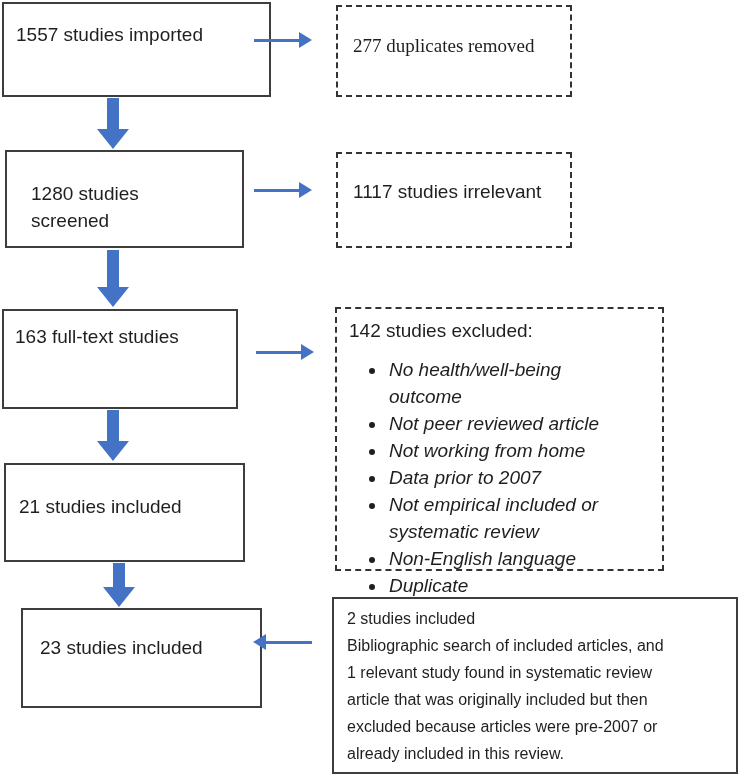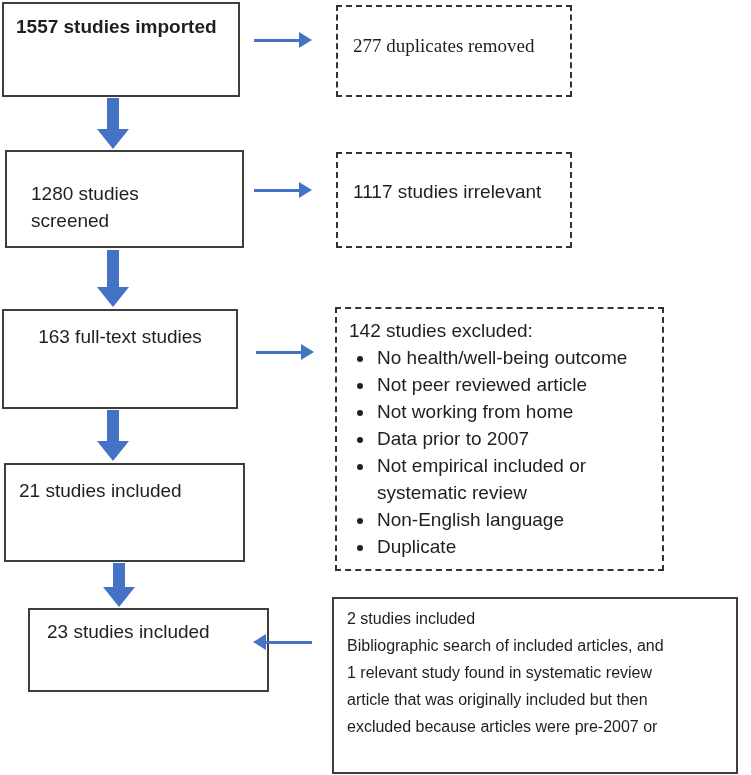--- a/index.html
+++ b/index.html
@@ -23,23 +23,24 @@
     font-size: 19px;
     line-height: 27px;
   }
   .node.solid {
     border: 2px solid var(--solid-border, #3d3d3d);
   }
   .node.dashed {
     border: 2px dashed var(--dashed-border, #333333);
   }
   .excluded-list {
-    margin: 0;
+    margin: 12px;
     padding-left: 26px;
     list-style: disc;
+    font-style: italic;
   }
   .excluded-list li {
     line-height: 27px;
     padding-left: 2px;
   }
   
   .h-arrow {
     position: absolute;
     height: 16px;
     display: flex;
@@ -80,21 +81,21 @@
     border-top: 20px solid var(--arrow, #4472C4);
     border-left: 16px solid transparent;
     border-right: 16px solid transparent;
   }
 </style>
 </head>
 <body>
 
 <div id="canvas">
 
-  <div class="node solid" style="left:2px; top:2px; width:238px; height:95px; padding:9px 12px;font-weight:bold;">
+  <div class="node solid" style="left:2px; top:2px; width:269px; height:95px; padding:17px 12px;">
       <div>1557 studies imported</div>
     </div>
 
   <div class="h-arrow" style="left:254px; top:32px; width:58px;">
     <div class="h-line"></div>
     <div class="h-head-right"></div>
   </div>
 
   <div class="node dashed" style="left:336px; top:5px; width:236px; height:92px; padding:25px 15px;font-family:Liberation Serif, serif;">
     <div>277 duplicates removed</div>
@@ -116,21 +117,21 @@
 
   <div class="node dashed" style="left:336px; top:152px; width:236px; height:96px; padding:24px 15px;">
     <div>1117 studies irrelevant</div>
   </div>
 
   <div class="v-arrow" style="left:97px; top:250px; height:57px;">
     <div class="v-shaft"></div>
     <div class="v-head"></div>
   </div>
 
-  <div class="node solid" style="left:2px; top:309px; width:236px; height:100px; padding:12px 11px;text-align:center;">
+  <div class="node solid" style="left:2px; top:309px; width:236px; height:100px; padding:12px 11px;">
       <div>163 full-text studies</div>
     </div>
 
   <div class="h-arrow" style="left:256px; top:344px; width:58px;">
     <div class="h-line"></div>
     <div class="h-head-right"></div>
   </div>
 
   <div class="node dashed" style="left:335px; top:307px; width:329px; height:264px; padding:8px 12px;">
     <div>142 studies excluded:</div>
@@ -143,39 +144,40 @@
         <li>Non-English language</li>
         <li>Duplicate</li>
       </ul>
   </div>
 
   <div class="v-arrow" style="left:97px; top:410px; height:51px;">
     <div class="v-shaft"></div>
     <div class="v-head"></div>
   </div>
 
-  <div class="node solid" style="left:4px; top:463px; width:241px; height:99px; padding:12px 13px;">
+  <div class="node solid" style="left:4px; top:463px; width:241px; height:99px; padding:28px 13px;">
     <div>21 studies included</div>
   </div>
 
   <div class="v-arrow" style="left:103px; top:563px; height:44px;">
     <div class="v-shaft"></div>
     <div class="v-head"></div>
   </div>
 
-  <div class="node solid" style="left:28px; top:608px; width:241px; height:84px; padding:8px 17px;">
+  <div class="node solid" style="left:21px; top:608px; width:241px; height:100px; padding:24px 17px;">
     <div>23 studies included</div>
   </div>
 
   <div class="h-arrow" style="left:253px; top:634px; width:59px;">
     <div class="h-head-left"></div>
     <div class="h-line"></div>
   </div>
 
   <div class="node solid" style="left:332px; top:597px; width:406px; height:177px; padding:6px 13px; font-size:16px;">
       <div>2 studies included</div>
       <div>Bibliographic search of included articles, and</div>
       <div>1 relevant study found in systematic review</div>
       <div>article that was originally included but then</div>
       <div>excluded because articles were pre-2007 or</div>
+      <div>already included in this review.</div>
     </div>
 
 </div>
 
 </body></html>

